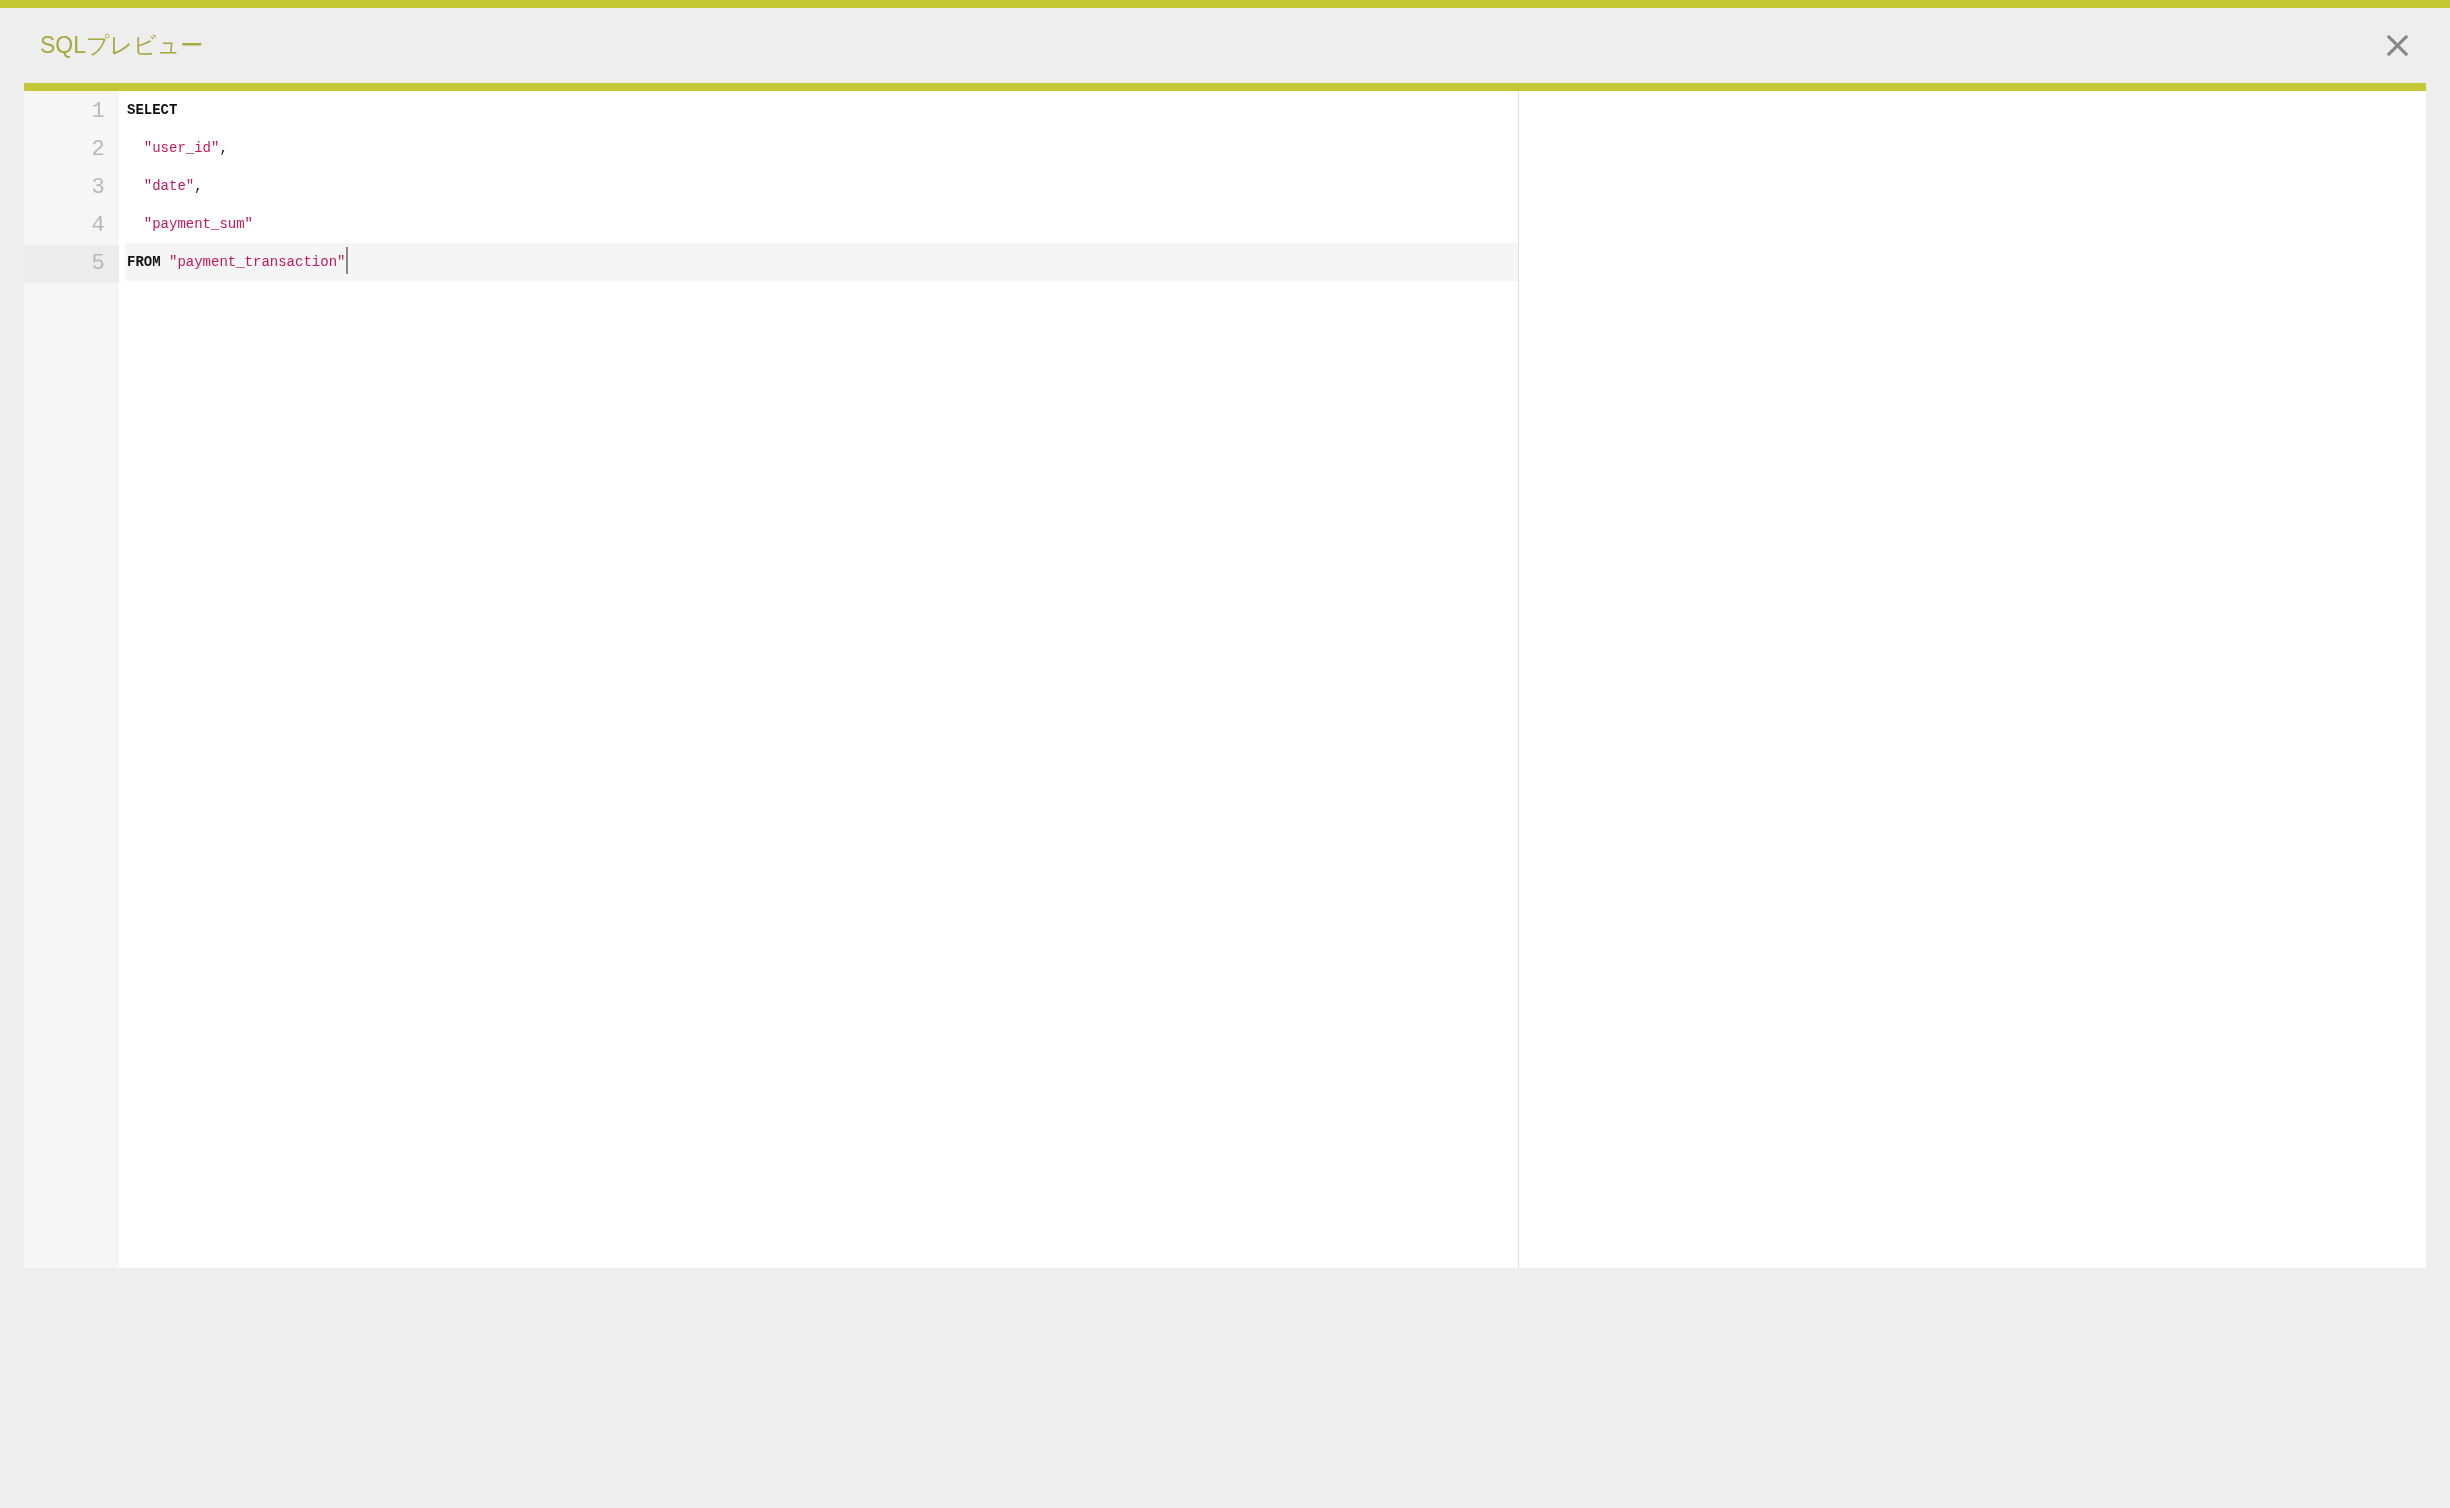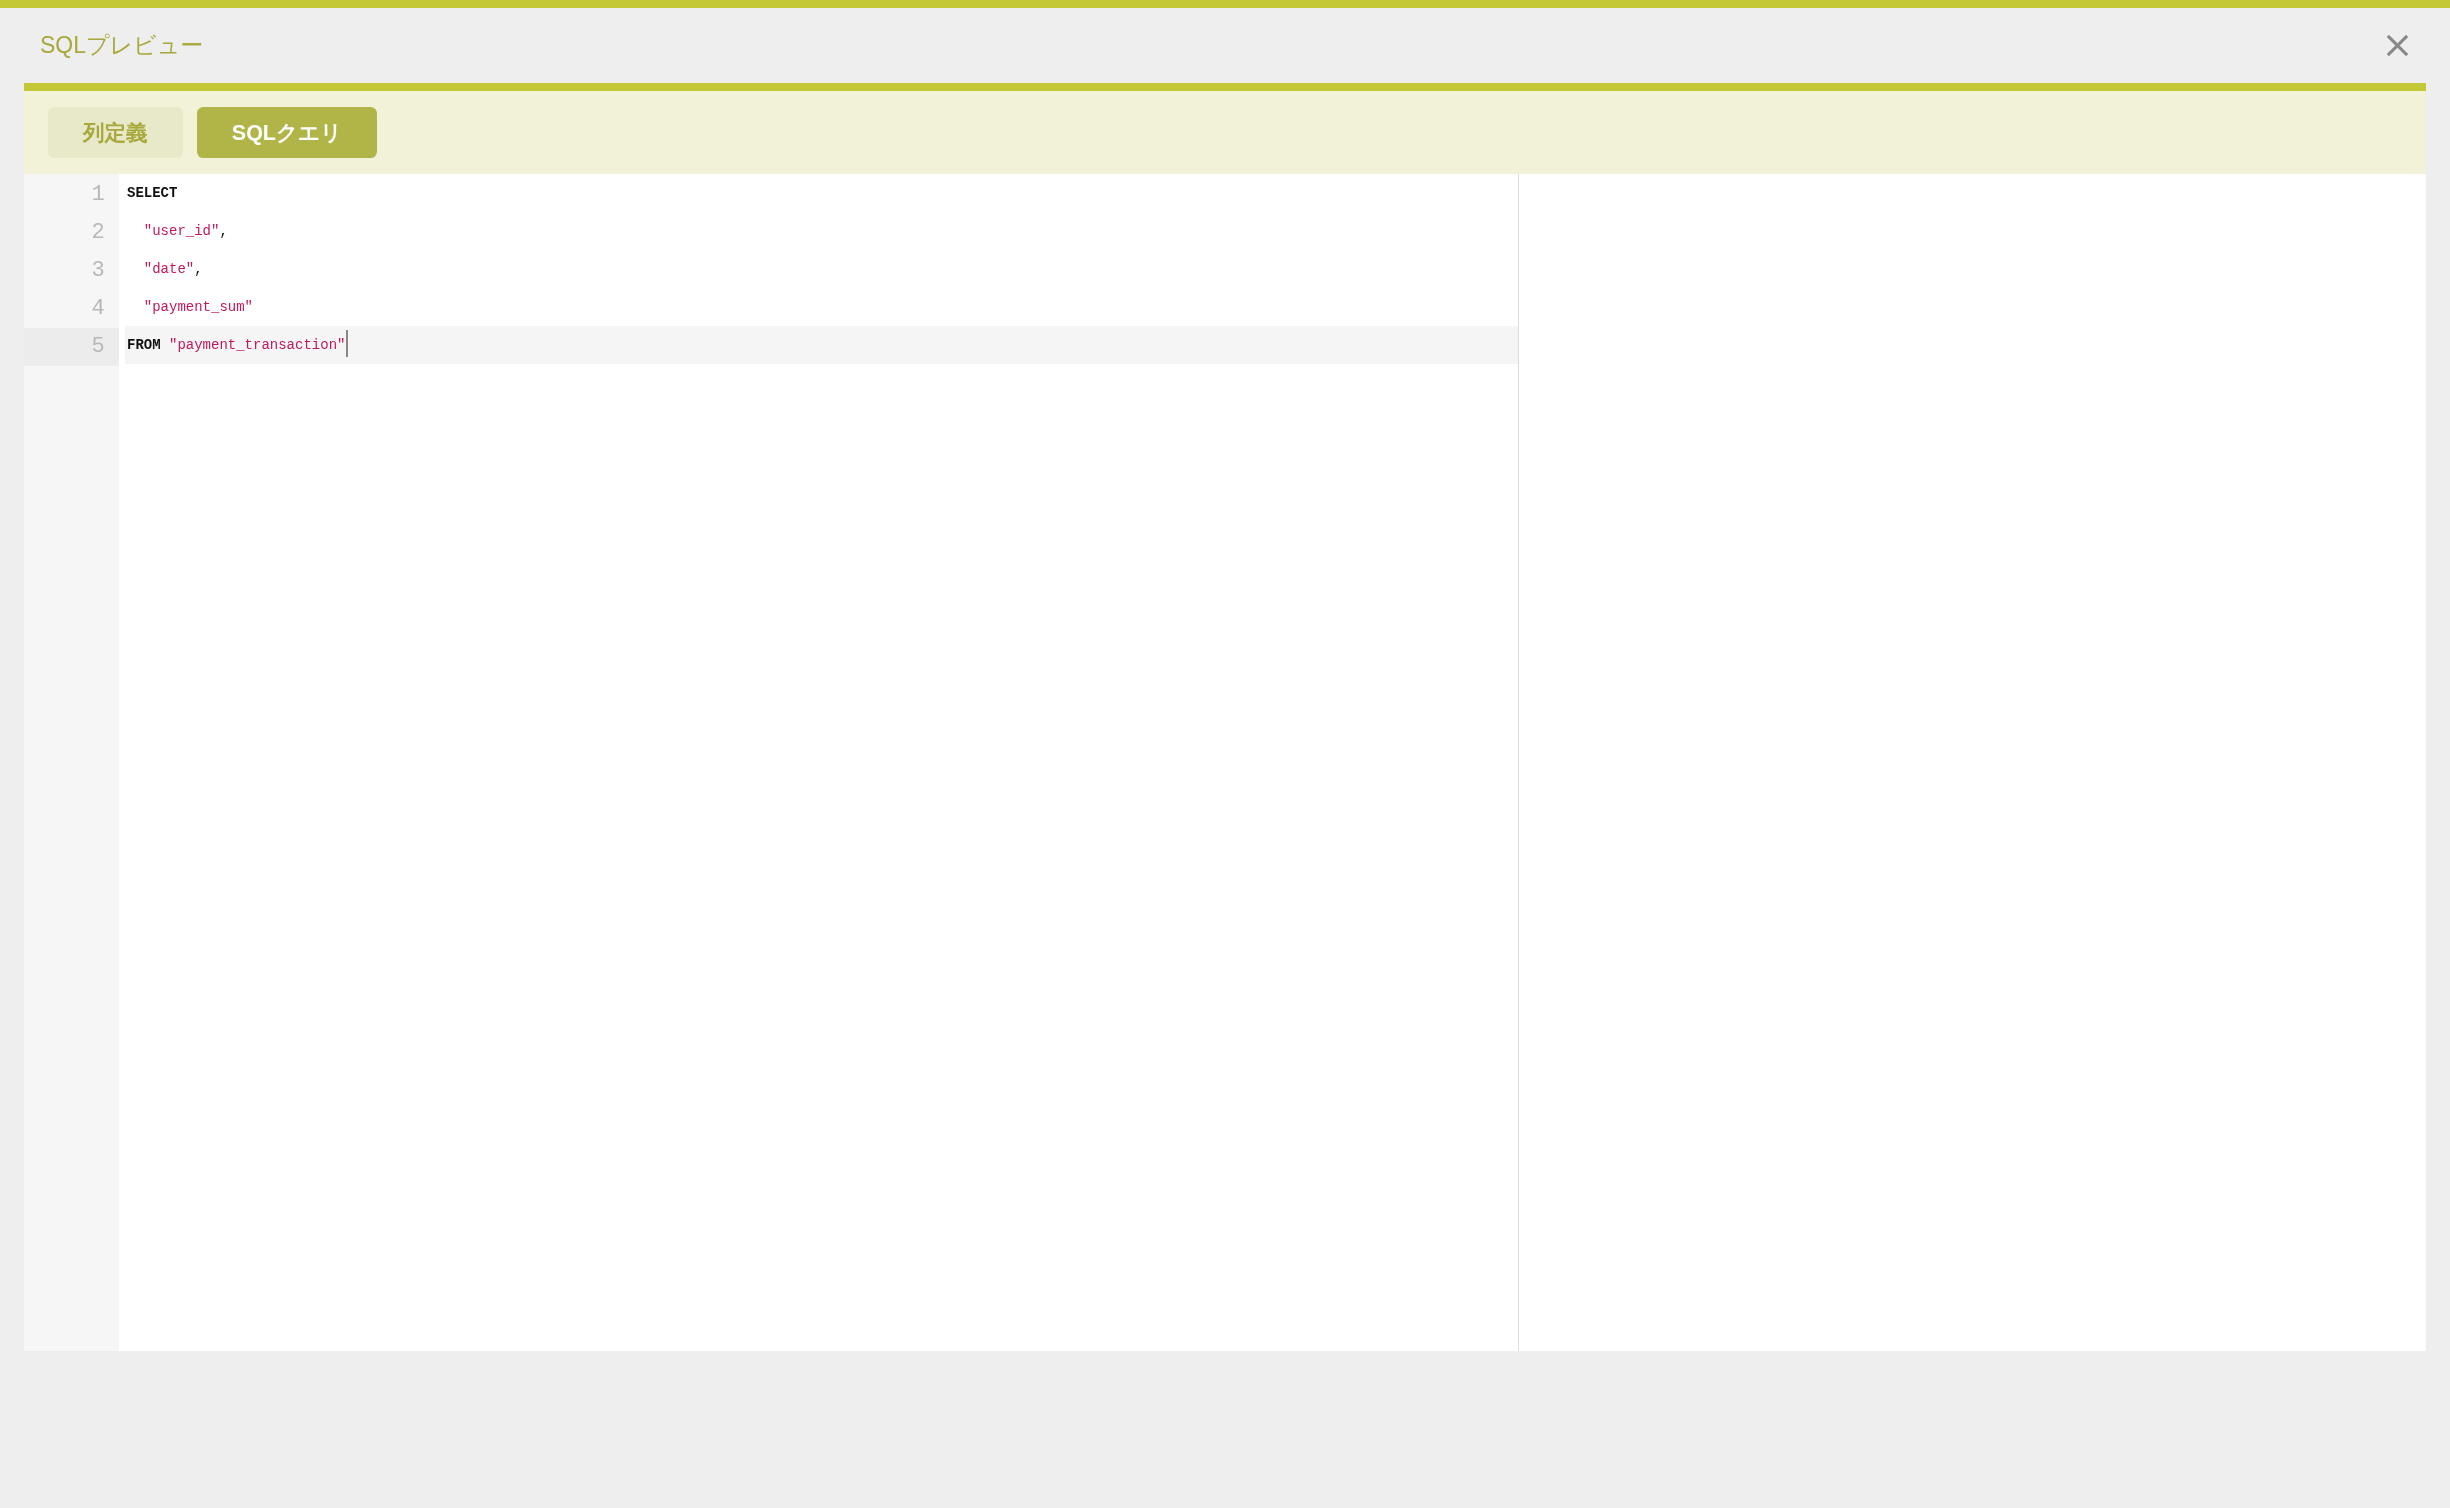--- a/index.html
+++ b/index.html
@@ -143,24 +143,20 @@
   <div class="header-title">SQLプレビュー</div>
   <div class="close-btn">
     <svg viewBox="0 0 24 24" fill="none">
       <line x1="4" y1="4" x2="20" y2="20"></line>
       <line x1="20" y1="4" x2="4" y2="20"></line>
     </svg>
   </div>
 </div>
 
 <div class="panel">
-  <div class="tab-bar">
-    <button class="tab tab-inactive">列定義</button>
-    <button class="tab tab-active">SQLクエリ</button>
-  </div>
 
   <div class="editor-container">
     <div class="editor-left">
       <div class="gutter" id="gutter">
           <div>1</div>
           <div>2</div>
           <div>3</div>
           <div>4</div>
           <div style="background: rgb(236, 236, 236); margin-right: -14.3px; padding-right: 14.3px;">5</div>
         </div>

